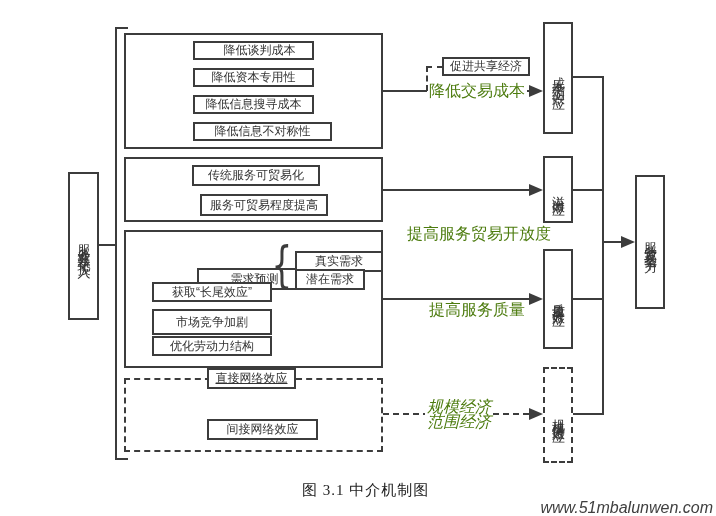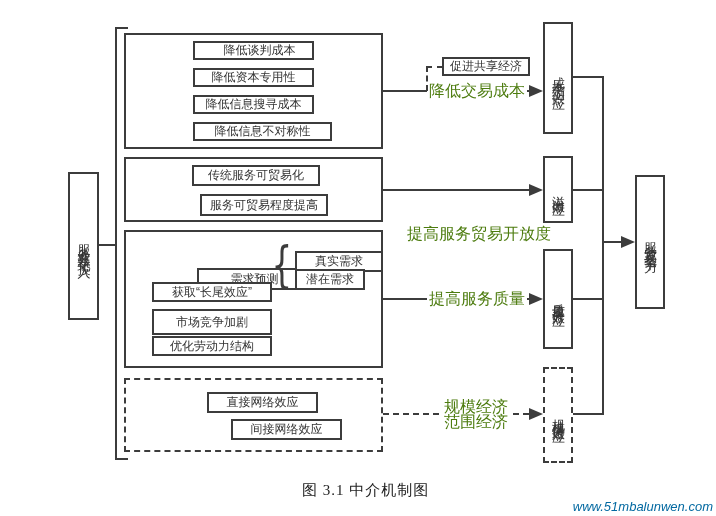--- a/index.html
+++ b/index.html
@@ -50,21 +50,21 @@
     position:absolute;left:302px;top:481px;
     font-family:"Liberation Serif","DejaVu Serif",serif;
     font-size:15px;letter-spacing:1px;color:#222;white-space:nowrap;
   }
   .wm-brand{
     position:absolute;right:4px;top:479px;font-style:italic;font-weight:bold;
     font-size:17px;color:#1b1b40;white-space:nowrap;
   }
   .wm-url{
     position:absolute;right:3px;top:499px;font-style:italic;
-    font-size:13px;color:#0369a1;white-space:nowrap;
+    font-size:16px;color:#404040;white-space:nowrap;
   }
 </style>
 </head>
 <body>
 
 <div class="stage">
 
   <div class="vbox" style="left:68px;top:172px;width:31px;height:148px;letter-spacing:3px;">服务业数字化投入</div>
   <div class="hline" style="left:99px;top:244px;width:17px;"></div>
 
@@ -85,41 +85,41 @@
   <div class="gbox" style="left:124px;top:230px;width:259px;height:138px;"></div>
   <div class="ibox" style="left:153px;top:268px;width:115px;height:22px;margin-left:44px;">需求预测</div>
   <div class="ibox" style="left:152px;top:282px;width:120px;height:20px;">获取“长尾效应”</div>
   <div class="ibox" style="left:152px;top:309px;width:120px;height:26px;">市场竞争加剧</div>
   <div class="ibox" style="left:152px;top:336px;width:120px;height:20px;">优化劳动力结构</div>
   <div class="brace" style="left:266px;top:237px;">{</div>
   <div class="ibox" style="left:295px;top:243px;width:88px;height:21px;margin-top:8px;">真实需求</div>
   <div class="ibox" style="left:295px;top:269px;width:70px;height:21px;font-family:Liberation Serif, serif;">潜在需求</div>
 
   <div class="gbox dashed" style="left:124px;top:378px;width:259px;height:74px;"></div>
-  <div class="ibox" style="left:207px;top:392px;width:111px;height:21px;">直接网络效应</div>
-  <div class="ibox" style="left:207px;top:419px;width:111px;height:21px;margin-left:24px;">间接网络效应</div>
+  <div class="ibox" style="left:207px;top:368px;width:89px;height:21px;text-decoration:underline;">直接网络效应</div>
+  <div class="ibox" style="left:207px;top:419px;width:111px;height:21px;">间接网络效应</div>
 
   <div class="hline" style="left:383px;top:90px;width:146px;"></div>
   <div class="arrowhead" style="left:529px;top:85px;"></div>
   <div class="linelabel" style="left:427px;top:83px;">降低交易成本</div>
   <div class="vline dashed" style="left:426px;top:66px;height:25px;"></div>
   <div class="hline dashed" style="left:426px;top:66px;width:17px;"></div>
   <div class="ibox" style="left:442px;top:57px;width:88px;height:19px;">促进共享经济</div>
 
   <div class="hline" style="left:383px;top:189px;width:146px;"></div>
   <div class="arrowhead" style="left:529px;top:184px;"></div>
   <div class="linelabel" style="left:405px;top:182px;margin-top:44px;">提高服务贸易开放度</div>
 
   <div class="hline" style="left:383px;top:298px;width:146px;"></div>
   <div class="arrowhead" style="left:529px;top:293px;"></div>
-  <div class="linelabel" style="left:427px;top:291px;">提高服务质量</div>
+  <div class="linelabel" style="left:427px;top:302px;">提高服务质量</div>
 
   <div class="hline dashed" style="left:383px;top:413px;width:146px;"></div>
   <div class="arrowhead" style="left:529px;top:408px;"></div>
-  <div class="linelabel two" style="left:442px;top:399px;width:68px;">
+  <div class="linelabel two" style="left:425px;top:399px;width:68px;font-style:italic;">
     <div>规模经济</div>
     <div>范围经济</div>
   </div>
 
   <div class="vbox" style="left:543px;top:22px;width:30px;height:112px;">成本节约效应</div>
   <div class="vbox" style="left:543px;top:156px;width:30px;height:67px;letter-spacing:2px;">溢出效应</div>
   <div class="vbox" style="left:543px;top:249px;width:30px;height:100px;letter-spacing:2px;">质量提升效应</div>
   <div class="vbox dashed" style="left:543px;top:367px;width:30px;height:96px;letter-spacing:2px;">规模促进效应</div>
 
   <div class="hline" style="left:573px;top:76px;width:31px;"></div>

